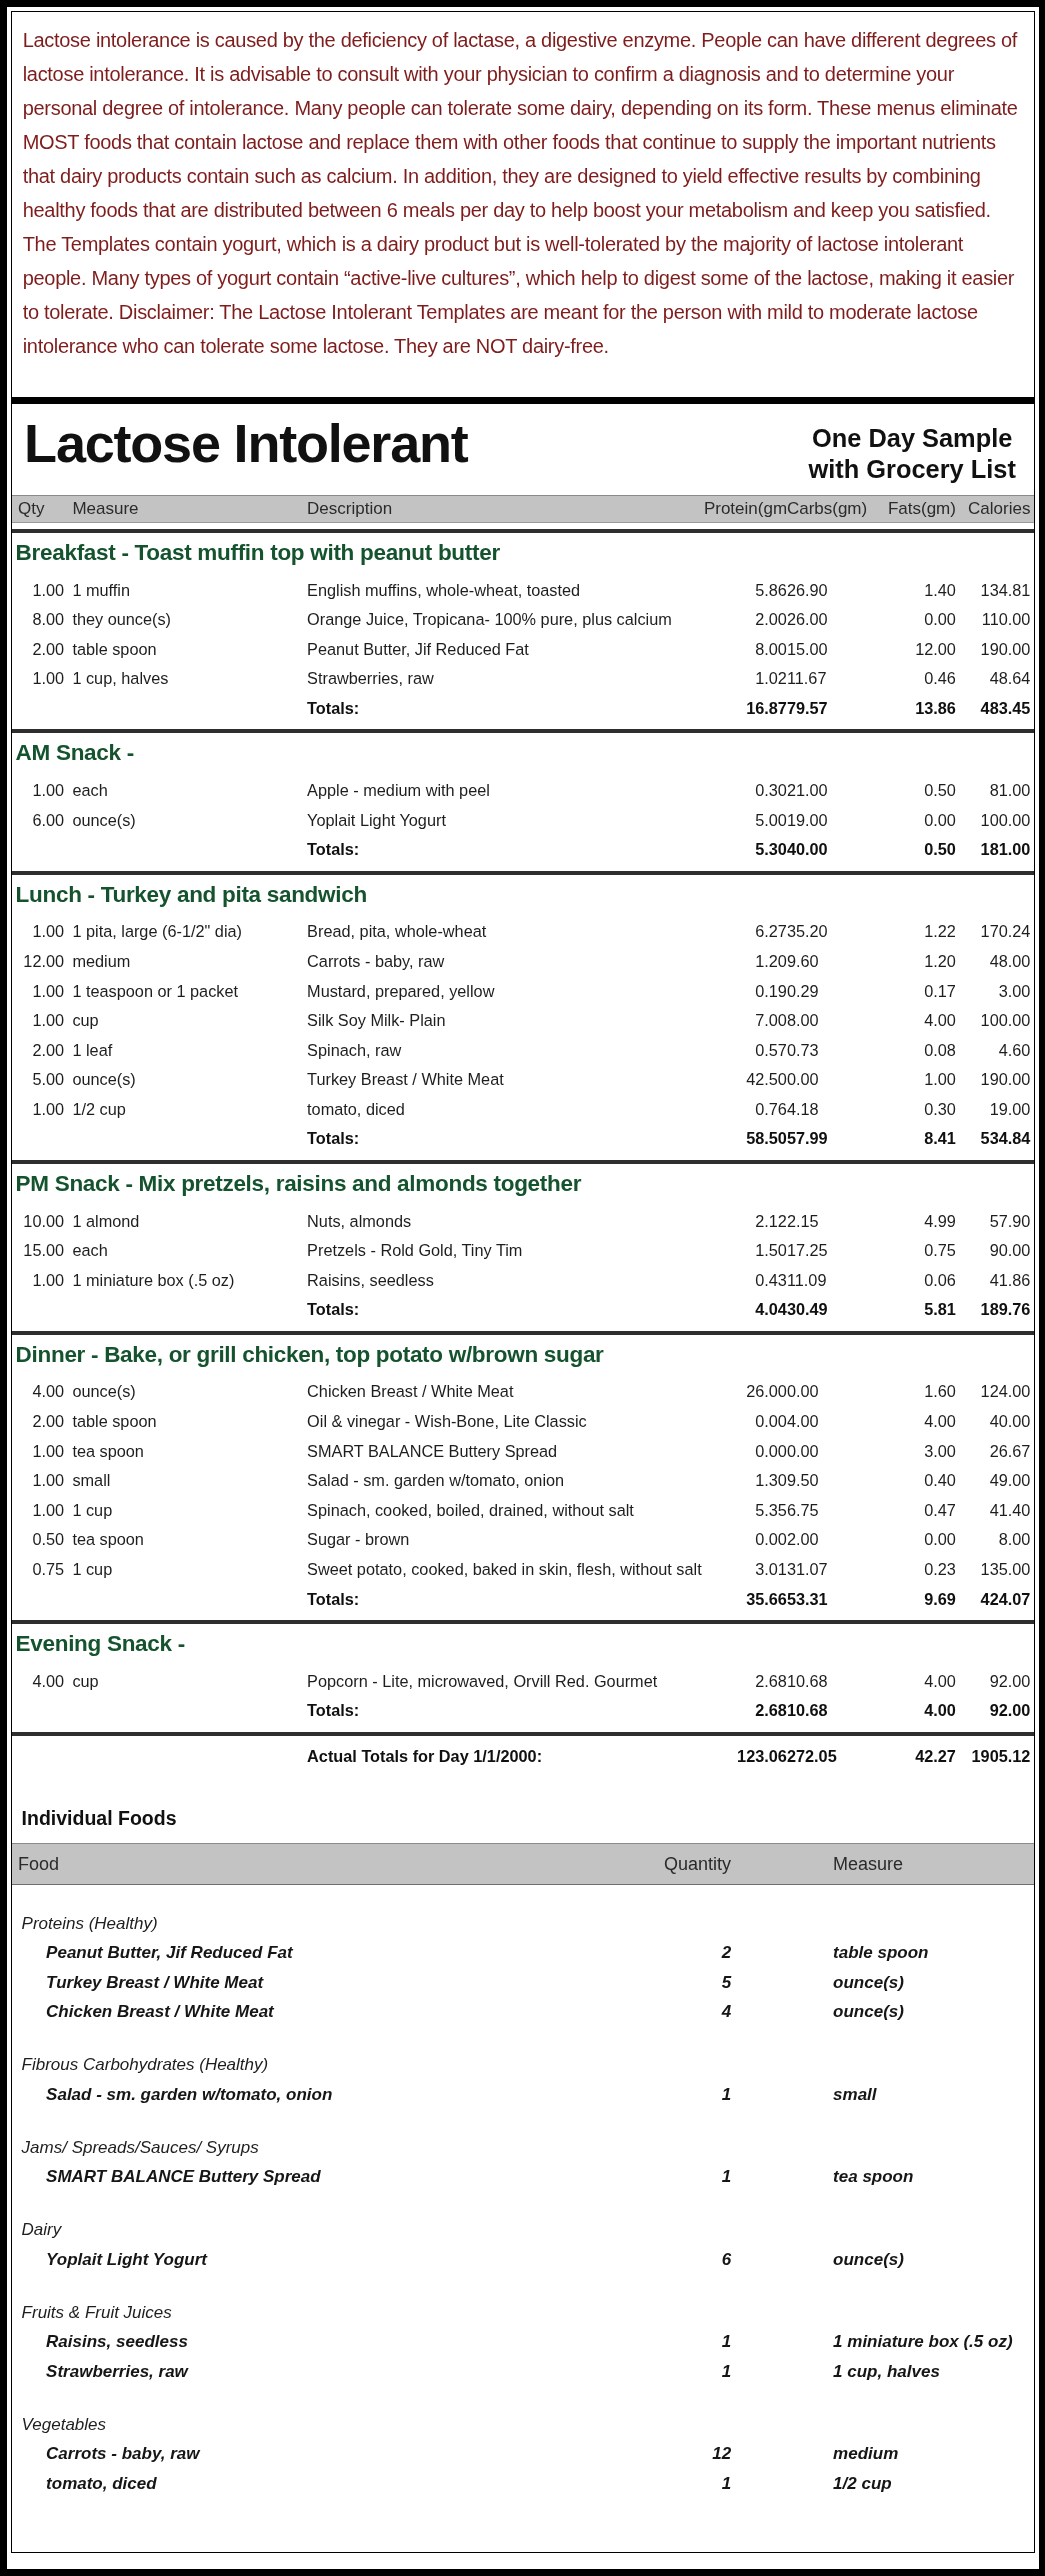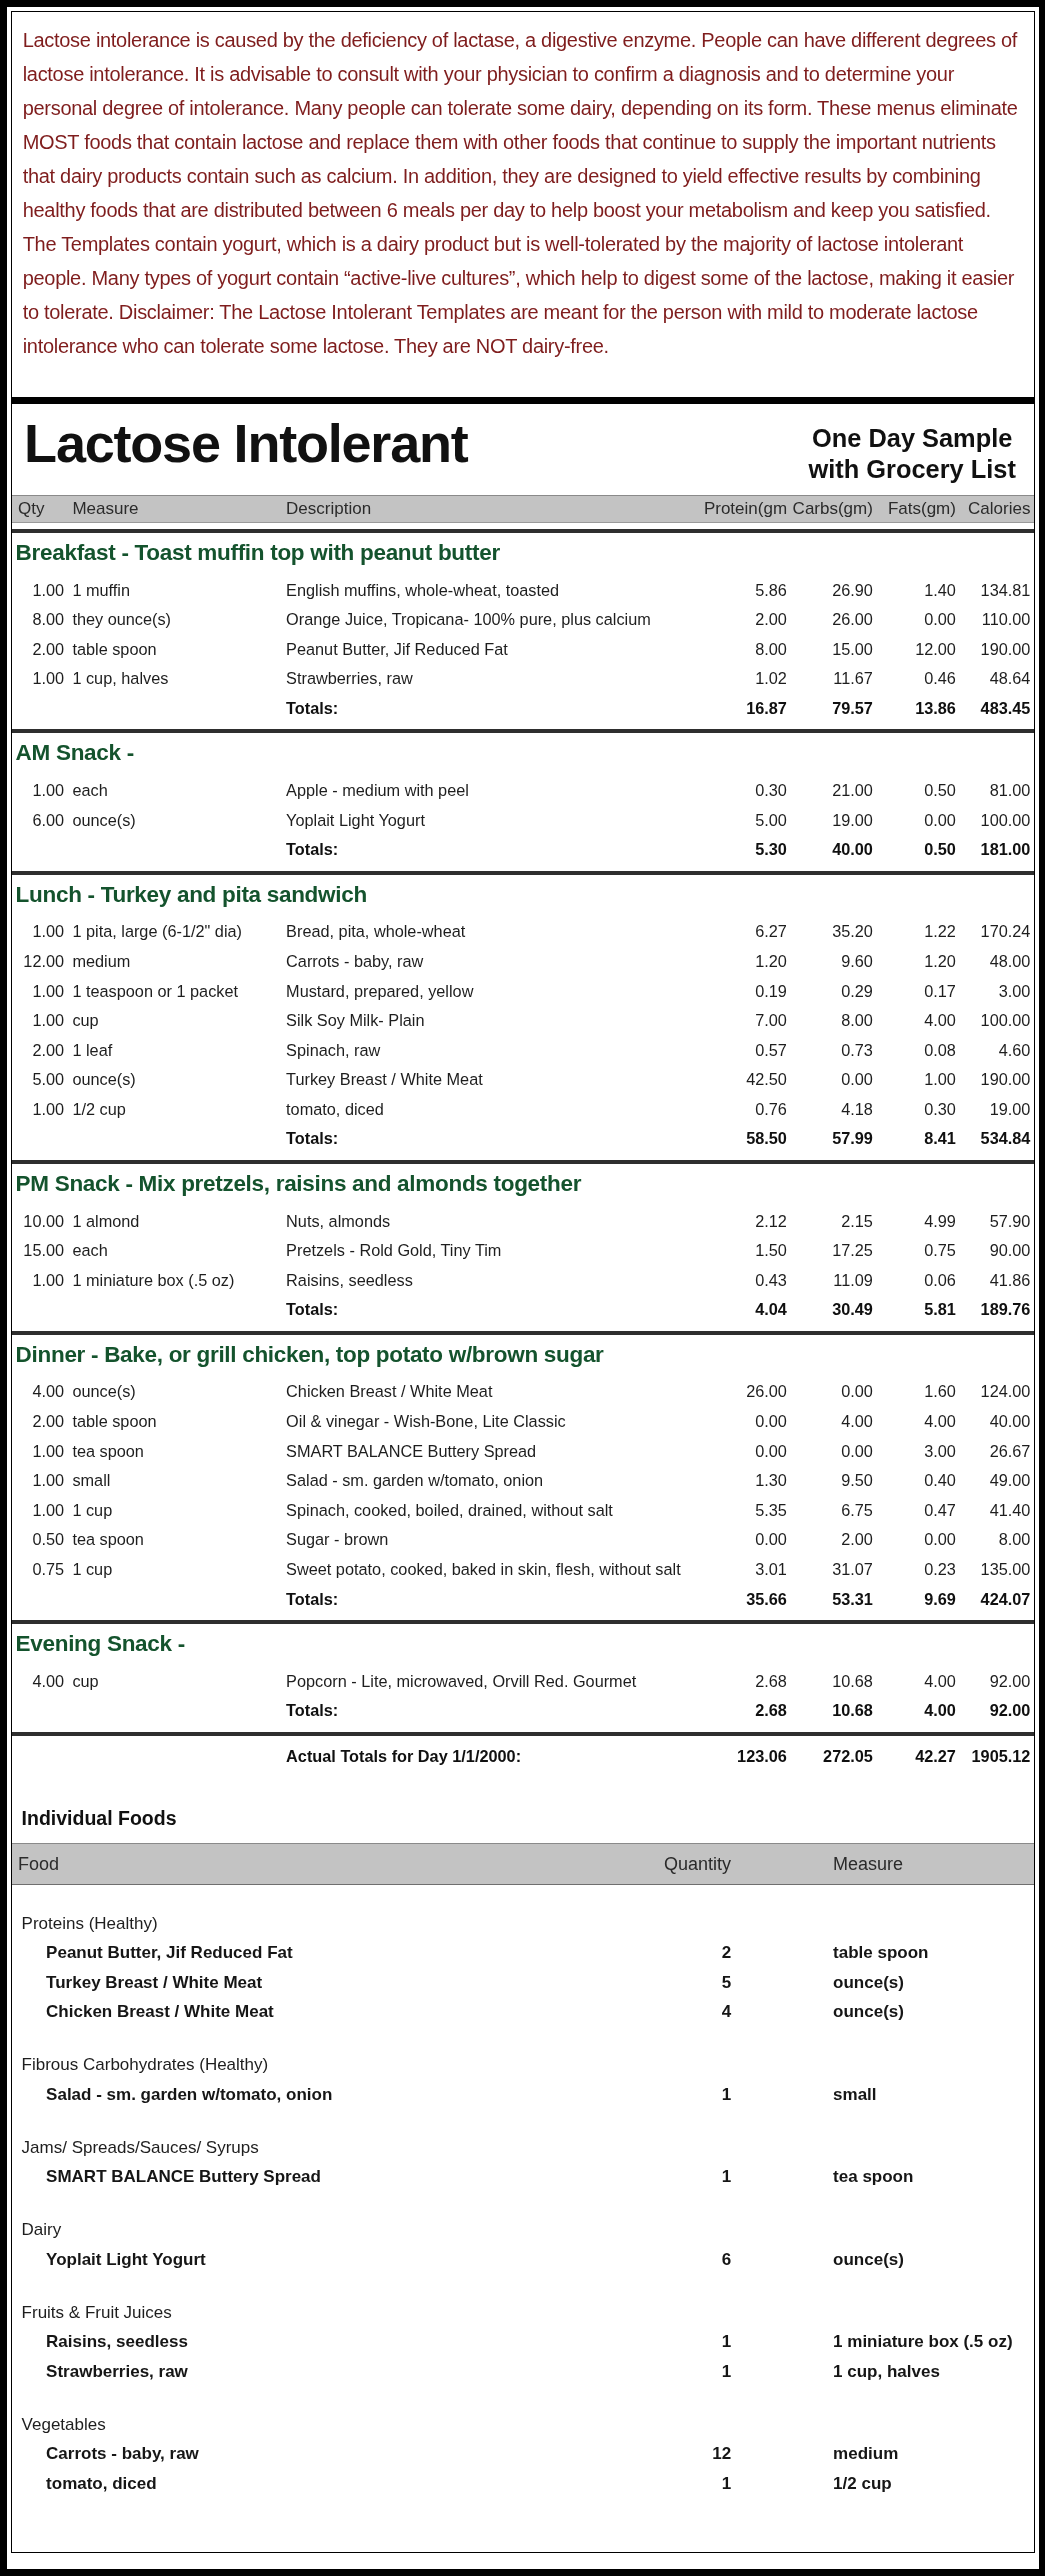--- a/index.html
+++ b/index.html
@@ -29,23 +29,23 @@
   
   .thead {
     display:flex; align-items:center;
     background:#c3c3c3; border-top:1.2px solid #8a8a8a; border-bottom:1.2px solid #9a9a9a;
     height:28px; font-size:17px; color:#2b2b2b;
   }
   .trow { display:flex; align-items:baseline; padding:5.3px 0; font-size:16.3px; color:#1e1e1e; }
   .c { flex:0 0 auto; white-space:nowrap; overflow:hidden; }
   .c-qty       { width:52px;  text-align:right; }
   .c-measure   { width:222px; text-align:left; padding-left:8.3px; }
-  .c-description { flex:1 1 auto; text-align:left; white-space:nowrap; }
+  .c-description { flex:1 1 auto; text-align:left; white-space:nowrap;margin-left:21px; }
   .c-protein   { width:83px; text-align:right; }
-  .c-carbs     { width:86px; text-align:right; }
+  .c-carbs     { width:86px; }
   .c-fats      { width:83px; text-align:right; }
   .c-calories  { width:78px; text-align:right; padding-right:3.5px; }
   .thead .c-qty { text-align:left; padding-left:6px; }
 
   .sep {
     height:3.5px; background:#d6d6d6;
     border-top:2.4px solid #2e2e2e; border-bottom:2.4px solid #2e2e2e;
     margin:6px 0 3.5px 0;
   }
   .sec-title { font-size:22.5px; font-weight:bold; color:#14532d; padding:3.5px 0 9.5px 3.5px; letter-spacing:-0.3px; }
@@ -57,21 +57,21 @@
   .if-title { font-size:19.5px; font-weight:bold; padding:35px 0 13px 9.5px; }
   .if-head {
     display:flex; align-items:center;
     background:#c3c3c3; border-top:1.2px solid #8a8a8a; border-bottom:1.8px solid #6f6f6f;
     height:42px; font-size:18px; color:#2b2b2b;
   }
   .if-row { display:flex; align-items:baseline; padding:4.7px 0; font-size:17px; }
   .ifc-food     { flex:0 0 650px; padding-left:6px; white-space:nowrap; overflow:hidden; }
   .ifc-quantity { flex:0 0 69px; text-align:right; white-space:nowrap; }
   .ifc-measure  { flex:1 1 auto; padding-left:102px; white-space:nowrap; }
-  .if-group { margin-top:25px; }
+  .if-group { margin-top:25px;font-style:italic; }
   .if-group-name { font-size:17px; color:#1e1e1e; padding:3.5px 0 4.7px 9.5px; }
   .if-item .ifc-food { font-weight:bold; padding-left:34px; color:#161616; }
   .if-item .ifc-quantity { font-weight:bold; color:#161616; }
   .if-item .ifc-measure { font-weight:bold; color:#161616; }
 </style>
 </head>
 <body>
 
 <div class="page">
   <div class="inner">

